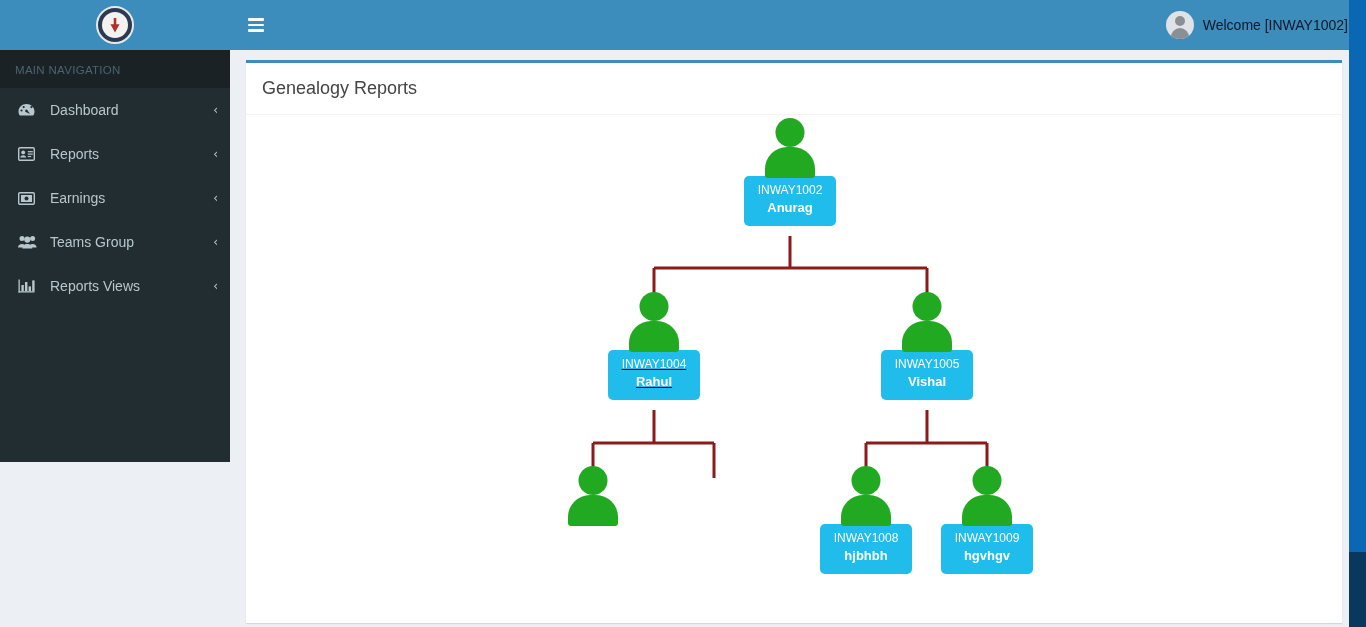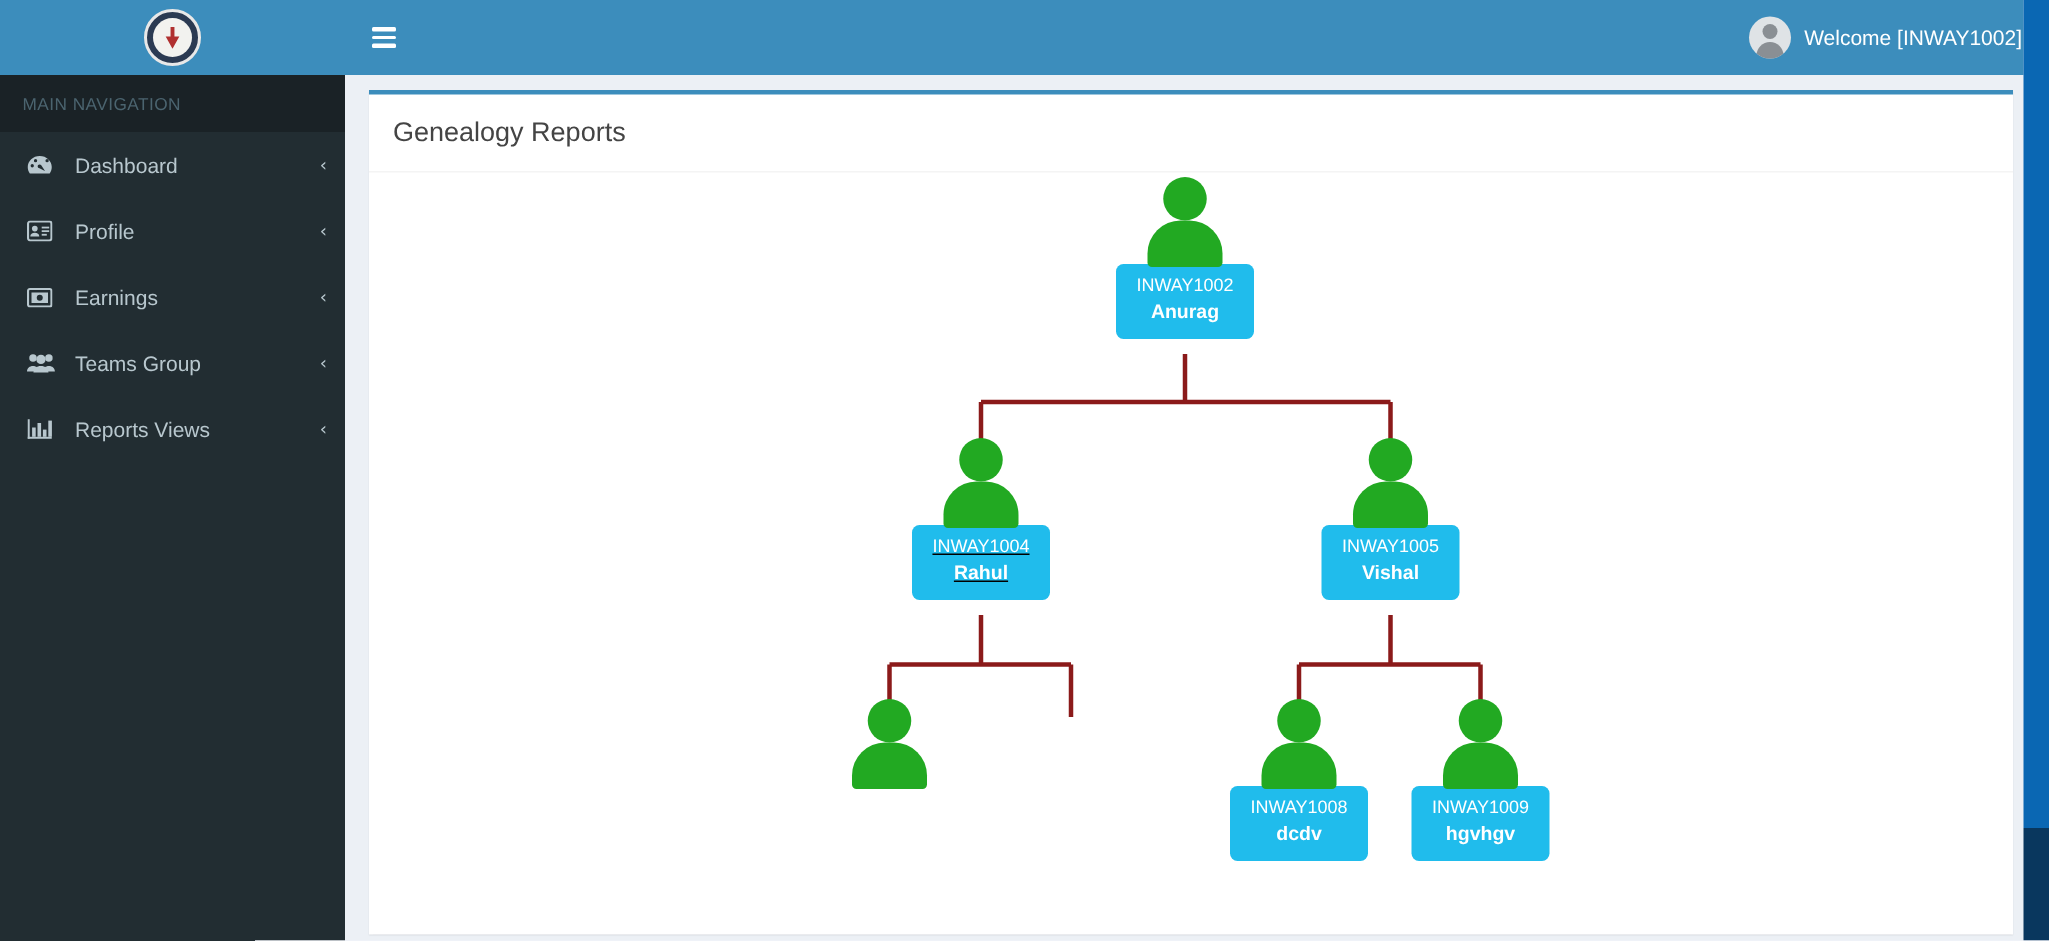--- a/index.html
+++ b/index.html
@@ -7,21 +7,21 @@
     width: 1366px; height: 627px;
     overflow: hidden;
     font-family: "Liberation Sans", sans-serif;
     background: #ecf0f5;
   }
   body { position: relative; }
 
   
   #sidebar {
     position: absolute; left: 0; top: 0;
-    width: 230px; height: 627px;
+    width: 230px; height: 462px;
     background: #222d32;
     z-index: 5;
   }
   #logo-bar {
     height: 50px; width: 230px;
     background: #3c8dbc;
     display: flex; align-items: center; justify-content: center;
   }
   .logo-seal {
     width: 38px; height: 38px; border-radius: 50%;
@@ -118,21 +118,21 @@
     background: #8a8f94;
   }
   .avatar::after {
     content: ""; position: absolute;
     left: 50%; top: 17px; transform: translateX(-50%);
     width: 18px; height: 14px;
     border-radius: 9px 9px 0 0;
     background: #8a8f94;
   }
   #welcome-text {
-    color: #ffffff; font-size: 14px; white-space: nowrap;
+    color: #0f172a; font-size: 14px; white-space: nowrap;
   }
 
   
   #content {
     position: absolute; left: 230px; top: 50px;
     width: 1136px; height: 577px;
     background: #ecf0f5;
     padding: 10px 28px 0 16px;
     overflow: hidden;
   }
@@ -254,21 +254,21 @@
     <span class="nav-ico">
       <svg width="17" height="14" viewBox="0 0 17 14">
           <rect x="0.7" y="0.7" width="15.6" height="12.6" rx="1.4" fill="none" stroke="currentColor" stroke-width="1.4"></rect>
           <circle cx="5.2" cy="5.4" r="1.9" fill="currentColor"></circle>
           <path fill="currentColor" d="M2.2 10.6c0-1.5 1.3-2.4 3-2.4s3 .9 3 2.4z"></path>
           <rect x="9.8" y="4.1" width="5" height="1.2" fill="currentColor"></rect>
           <rect x="9.8" y="6.5" width="5" height="1.2" fill="currentColor"></rect>
           <rect x="9.8" y="8.9" width="3.4" height="1.2" fill="currentColor"></rect>
         </svg>
     </span>
-    <span class="nav-label">Profile</span>
+    <span class="nav-label">Reports</span>
     <span class="nav-caret">‹</span>
   </div>
 
   <div class="nav-item">
     <span class="nav-ico">
       <svg width="17" height="13" viewBox="0 0 17 13">
           <rect x="0.7" y="0.7" width="15.6" height="11.6" rx="1.2" fill="none" stroke="currentColor" stroke-width="1.4"></rect>
           <rect x="3" y="3" width="11" height="7" fill="currentColor"></rect>
           <circle cx="8.5" cy="6.5" r="2" fill="#222d32"></circle>
         </svg>
@@ -377,21 +377,21 @@
               <span class="body"></span>
             </div>
           </div>
           <div class="node" style="left: 574px; top: 351px;">
             <div class="person">
               <span class="head"></span>
               <span class="body"></span>
             </div>
             <div class="box">
               <span class="nid">INWAY1008</span>
-              <span class="nname">dcdv</span>
+              <span class="nname">hjbhbh</span>
             </div>
           </div>
           <div class="node" style="left: 695px; top: 351px;">
             <div class="person">
               <span class="head"></span>
               <span class="body"></span>
             </div>
             <div class="box">
               <span class="nid">INWAY1009</span>
               <span class="nname">hgvhgv</span>

